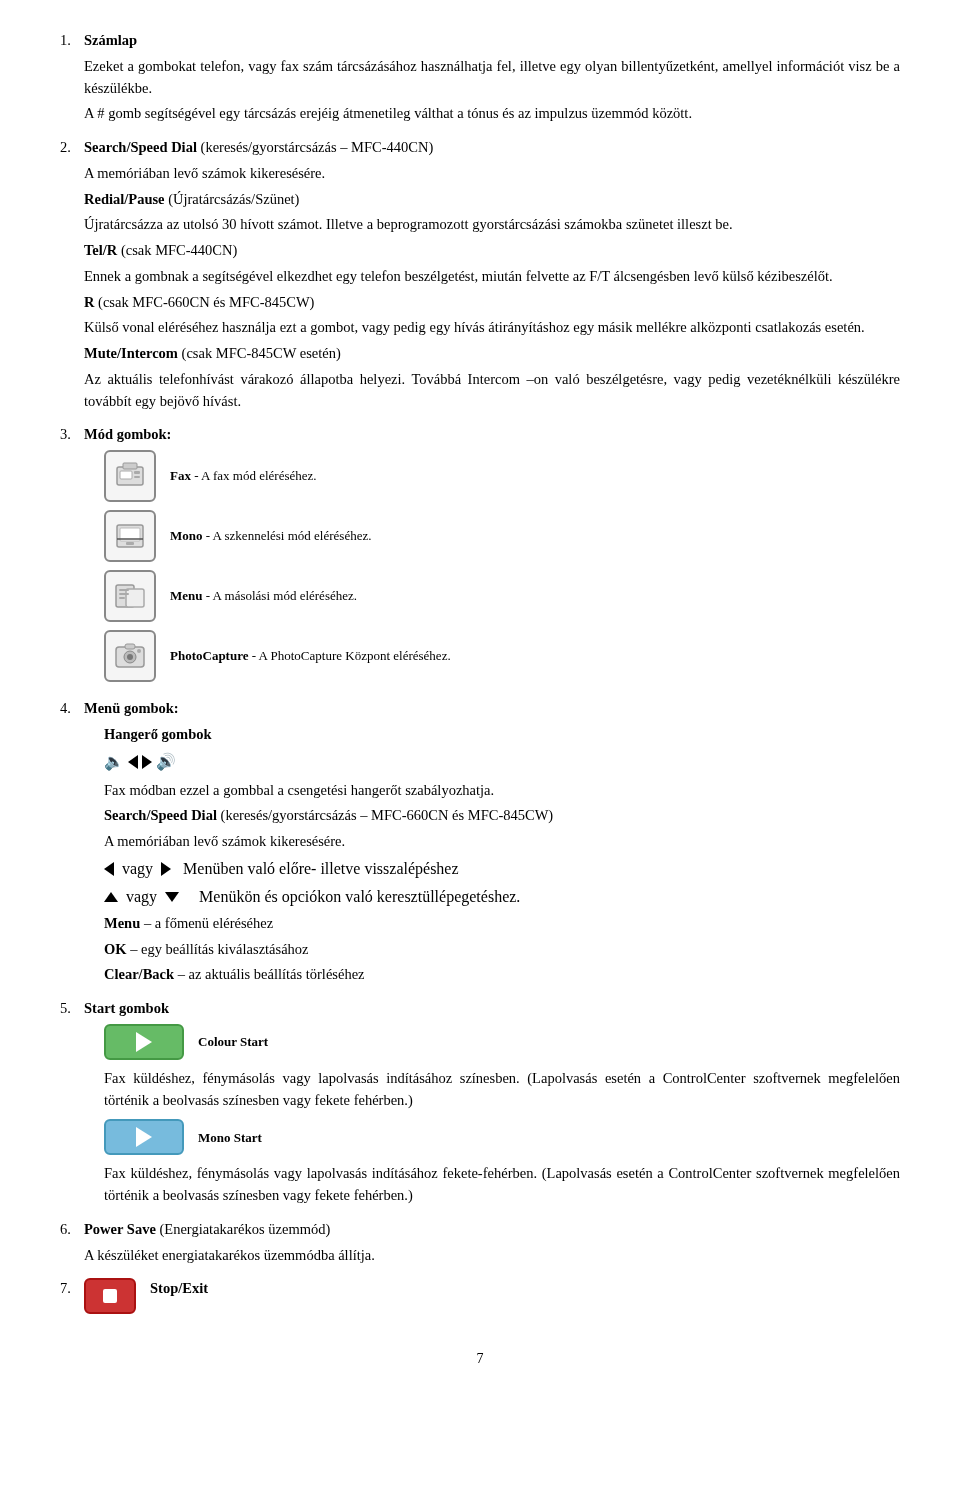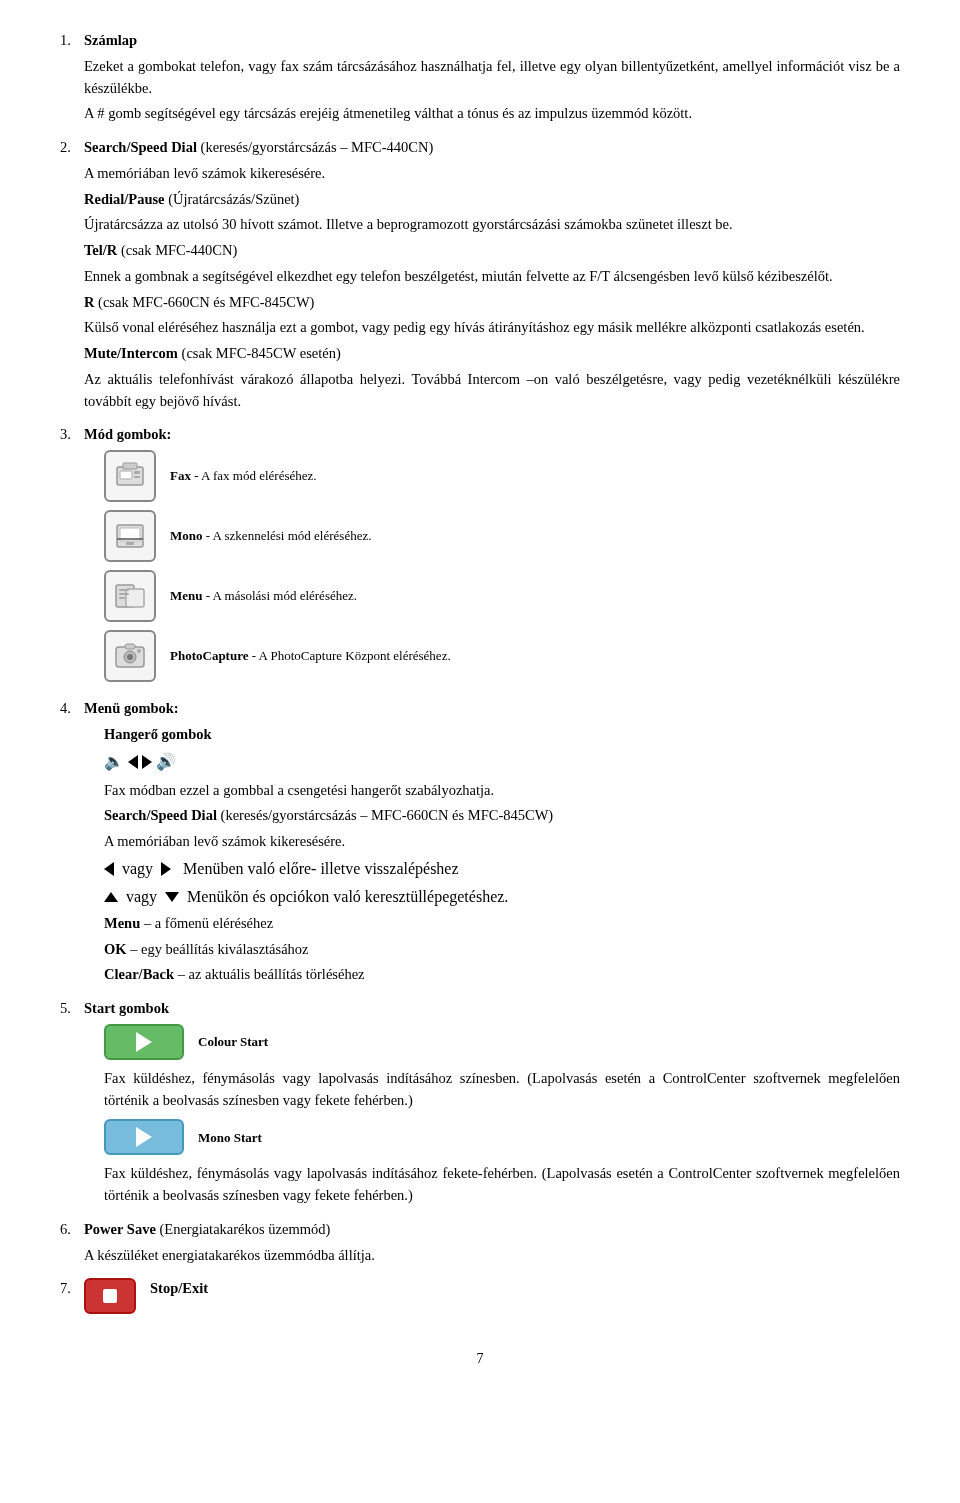--- a/index.html
+++ b/index.html
@@ -287,21 +287,21 @@
         <span class="triangle-left"></span>
         <span style="margin-left:4px; margin-right:4px;">vagy</span>
         <span class="triangle-right"></span>
         <span style="margin-left:8px;">Menüben való előre- illetve visszalépéshez</span>
       </div>
 
       <div class="arrow-icons" style="margin-top:4px;">
         <span class="triangle-up"></span>
         <span style="margin-left:4px; margin-right:4px;">vagy</span>
         <span class="triangle-down"></span>
-        <span style="margin-left:4px;">Menükön és opciókon való keresztüllépegetéshez.</span>
+        <span style="margin-left:16px;">Menükön és opciókon való keresztüllépegetéshez.</span>
       </div>
       <p class="indent" style="margin-top:4px;"><b>Menu</b> – a főmenü eléréséhez</p>
       <p class="indent"><b>OK</b> – egy beállítás kiválasztásához</p>
       <p class="indent"><b>Clear/Back</b> – az aktuális beállítás törléséhez</p>
     </div>
   </div>
 
   <div class="numbered-item section-gap">
     <div class="num">5.</div>
     <div class="item-body">

